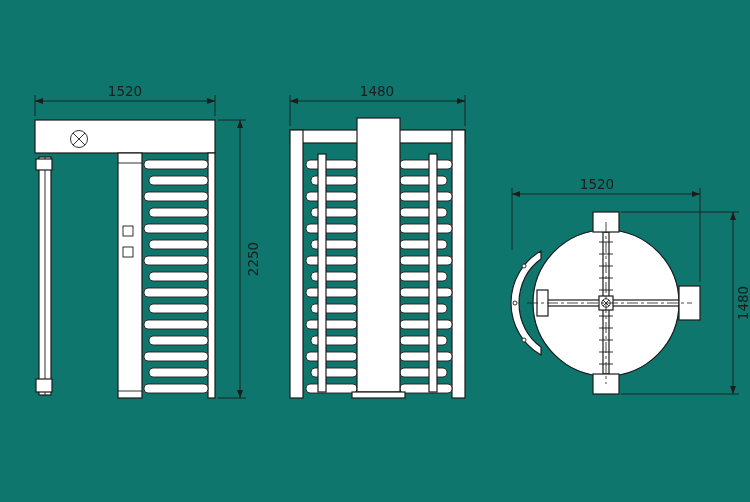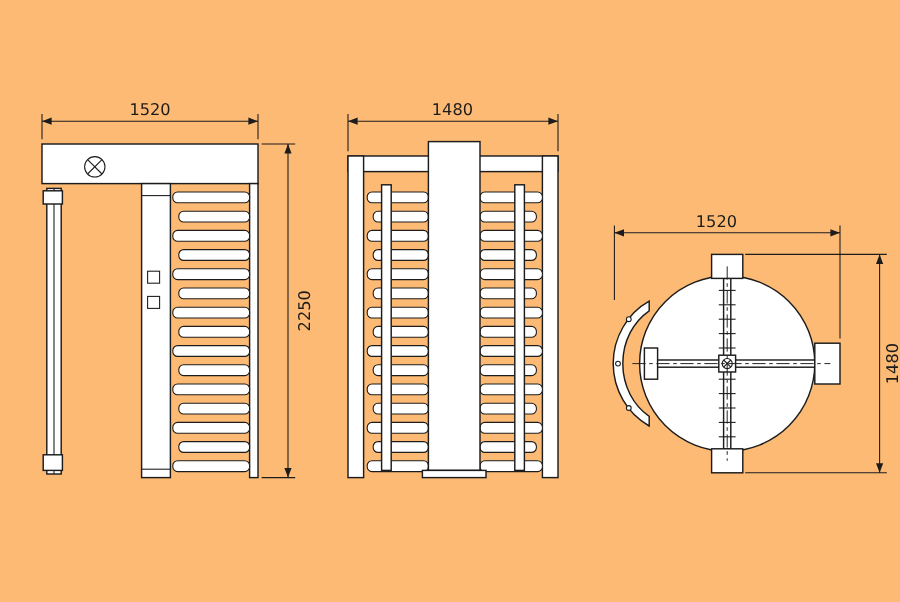--- a/index.html
+++ b/index.html
@@ -5,21 +5,21 @@
   html, body {
     margin: 0;
     padding: 0;
     background: #ffffff;
     font-family: "DejaVu Sans", sans-serif;
   }
   .sheet {
     position: relative;
     width: 750px;
     height: 502px;
-    background: #fdba74;
+    background: #0f766e;
     overflow: hidden;
   }
   svg { display: block; }
   .outline { fill: #ffffff; stroke: #1c1c1c; stroke-width: 1.2; }
   .thin    { fill: none;    stroke: #1c1c1c; stroke-width: 0.9; }
   .slat    { fill: #ffffff; stroke: #1c1c1c; stroke-width: 0.9; }
   .dim     { fill: none;    stroke: #1c1c1c; stroke-width: 0.9; }
   .arrow   { fill: #1c1c1c; stroke: none; }
   .dim-text {
     font-family: "DejaVu Sans", sans-serif;

